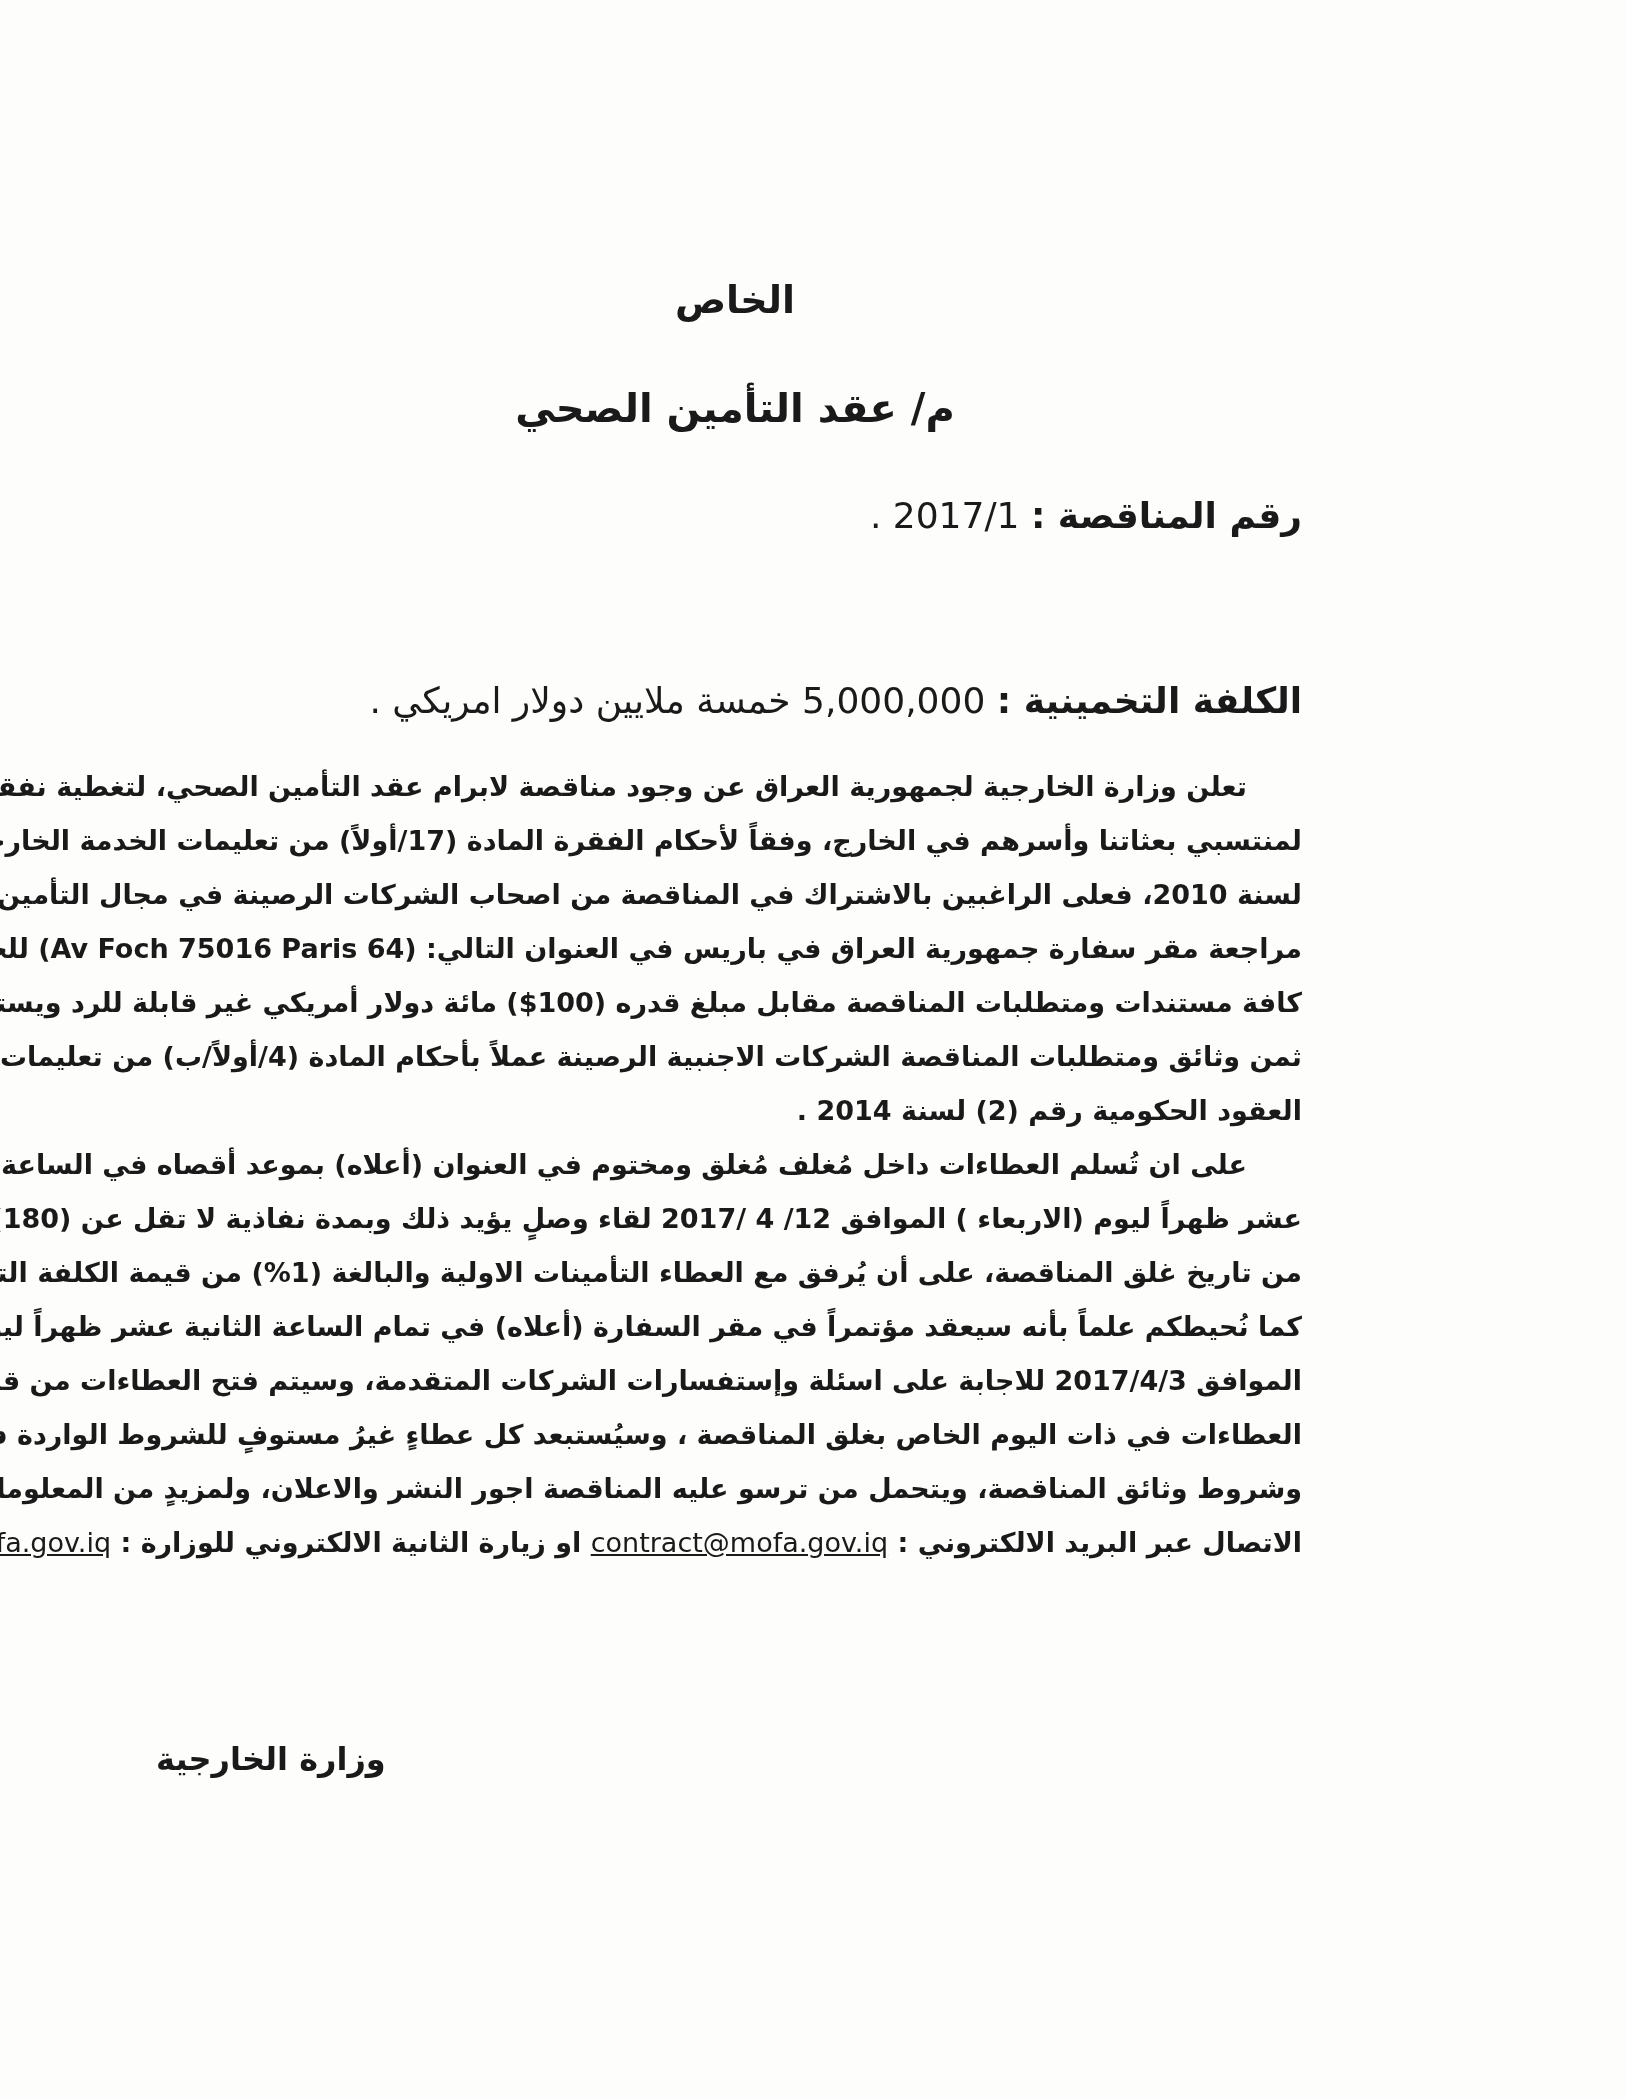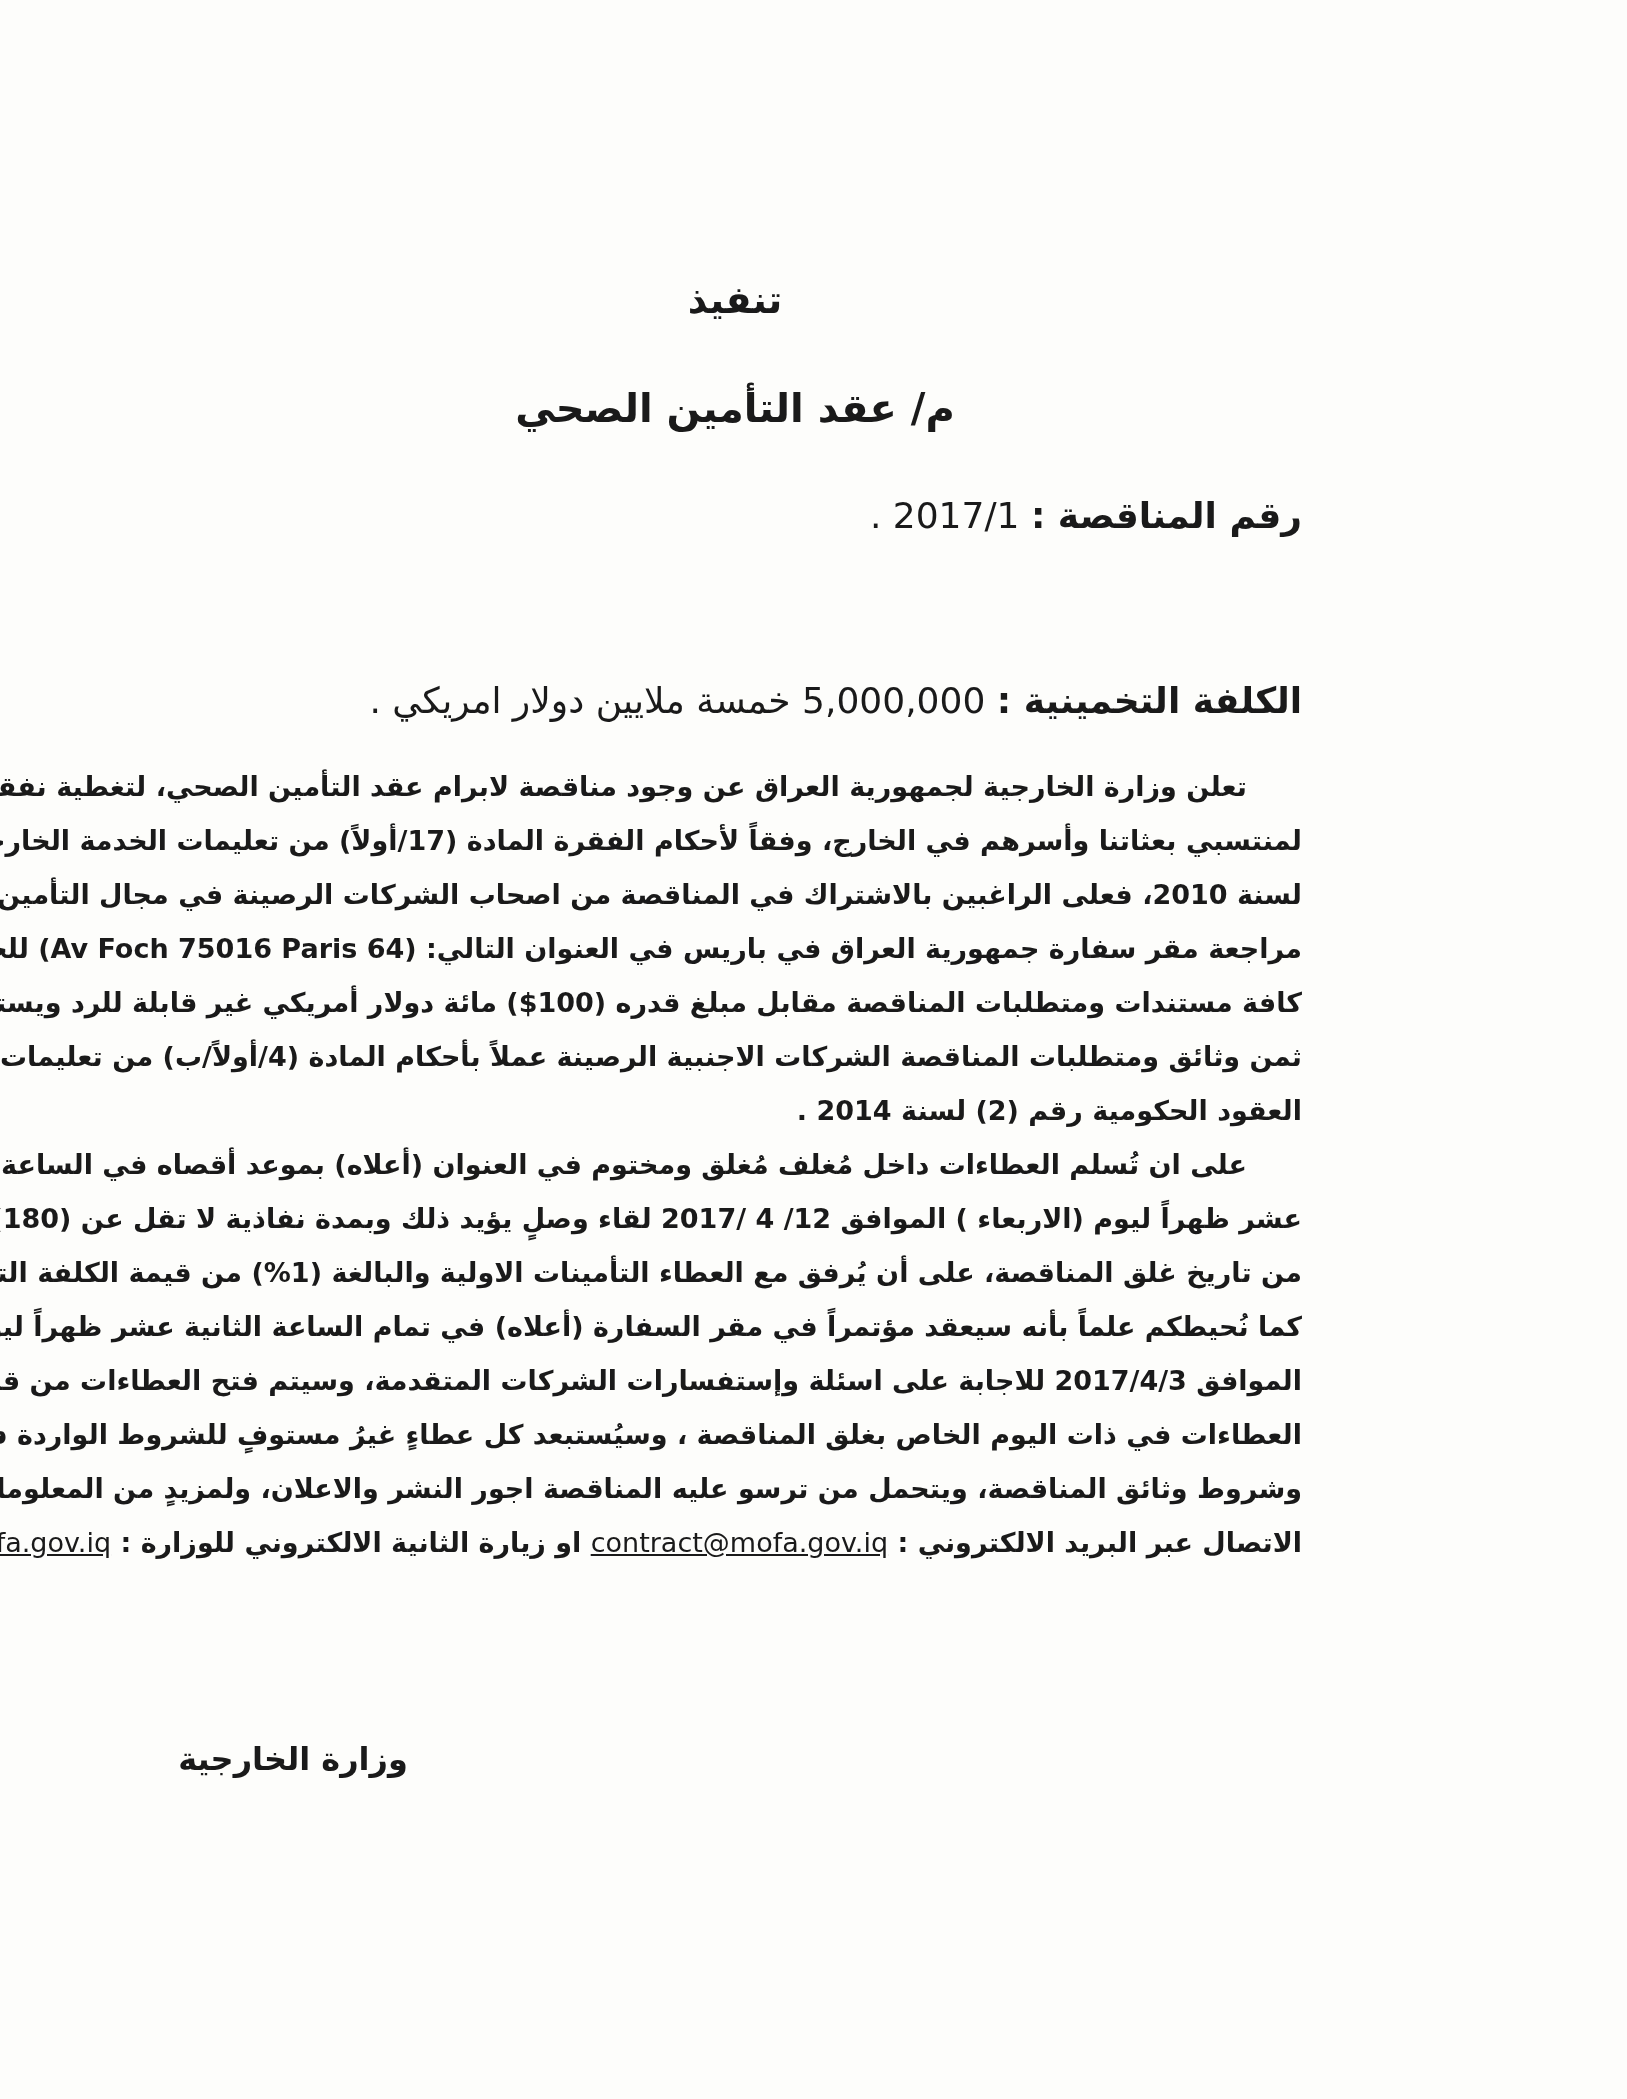--- a/index.html
+++ b/index.html
@@ -28,30 +28,30 @@
     position:absolute; top:760px; left:90px; width:1212px; direction:rtl;
     font-size:27px; line-height:54px; font-weight:bold; text-align:justify;
   }
   .body p { margin:0; }
   .body .line { display:block; text-align-last:justify; white-space:nowrap; }
   .body .line.last { text-align-last:right; }
   .body .indent { padding-right:55px; }
   .ltr { direction:ltr; unicode-bidi:embed; }
   .link { text-decoration:underline; font-weight:normal; }
   .signature {
-    position:absolute; top:1740px; left:178px; width:230px; text-align:center;
+    position:absolute; top:1740px; left:156px; width:230px; text-align:left;
     direction:rtl; font-size:32px; font-weight:bold;
   }
 </style>
 </head>
 <body>
 
 <div class="page">
 
-  <div class="title">تنفيذ</div>
+  <div class="title">الخاص</div>
   <div class="subtitle">م/ عقد التأمين الصحي</div>
 
   <div class="meta m1">
     <span class="lbl">رقم المناقصة :</span>
     <span>2017/1 .</span>
   </div>
   <div class="meta m3">
     <span class="lbl">الكلفة التخمينية :</span>
     <span>5,000,000 خمسة ملايين دولار امريكي .</span>
   </div>

